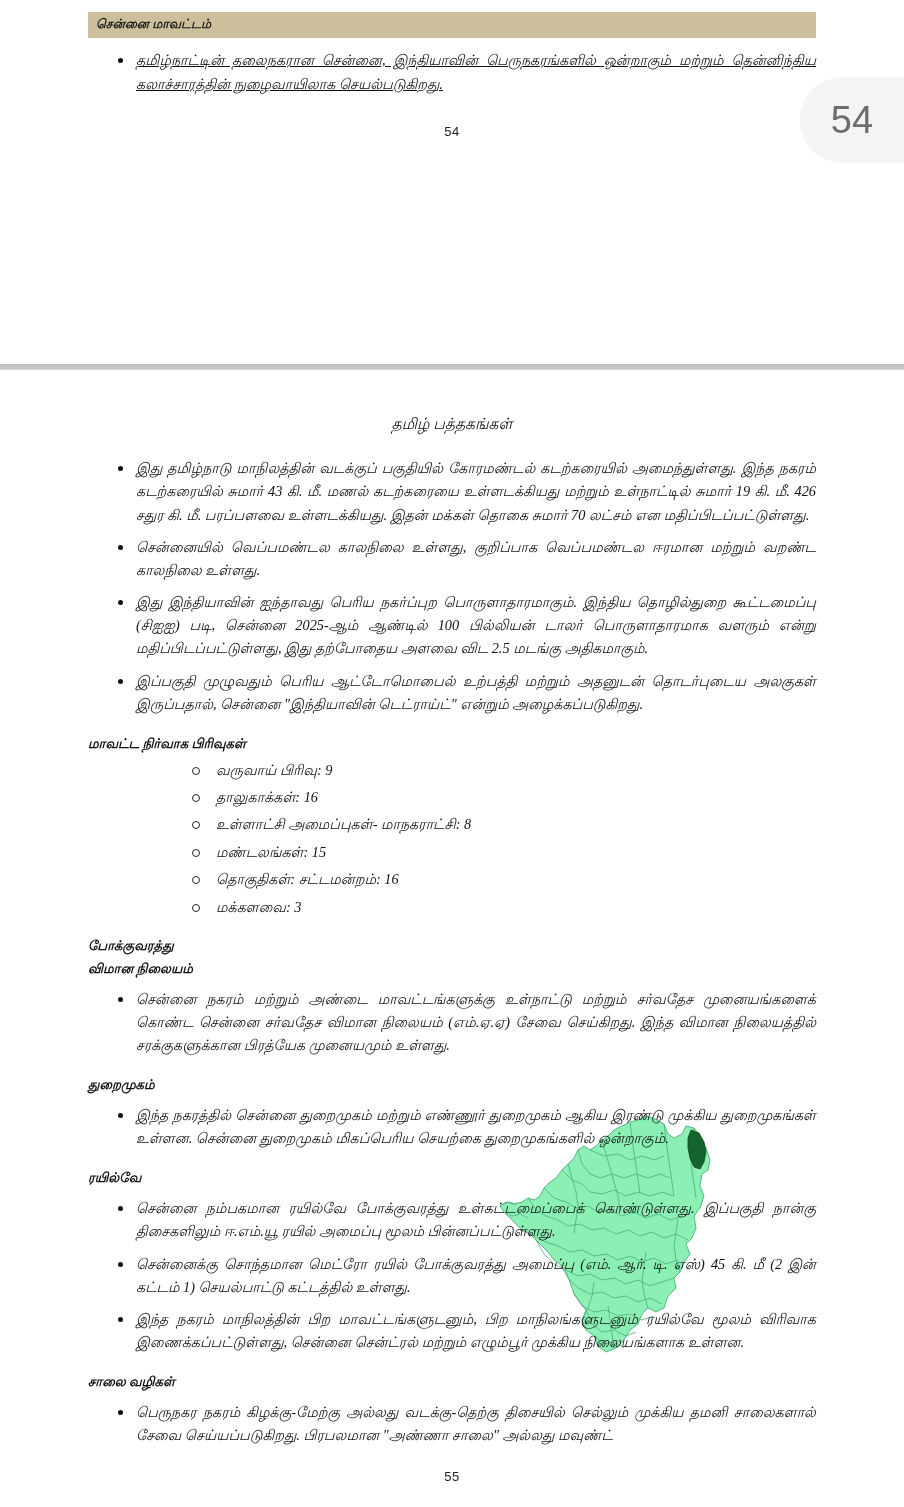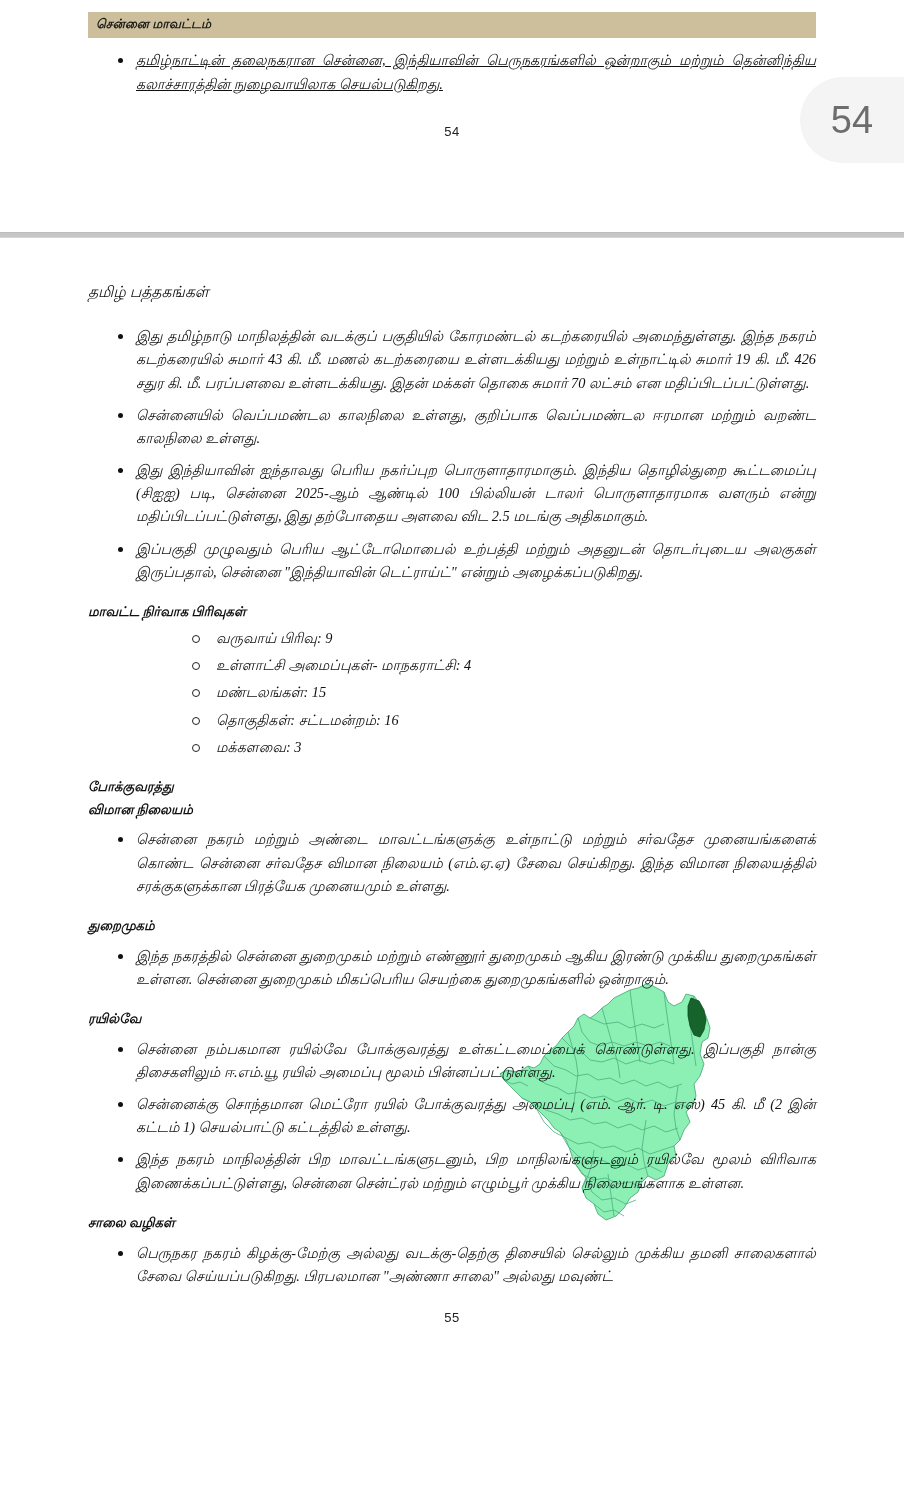--- a/index.html
+++ b/index.html
@@ -21,21 +21,21 @@
   .page {
     position: relative;
     width: 904px;
     background: #ffffff;
   }
   .page-body {
     padding: 0 88px 0 88px;
   }
 
   
-  #page-54 { height: 220px; }
+  #page-54 { height: 352px; }
   #page-55 { height: 1235px; }
 
   .page-separator {
     width: 100%;
     height: 6px;
     background: #c6c6c6;
     border-top: 1px solid #bdbdbd;
     border-bottom: 1px solid #d6d6d6;
   }
 
@@ -109,21 +109,21 @@
   .section-title {
     font-style: italic;
     font-weight: bold;
     font-size: 13.2px;
     line-height: 1.5;
     margin: 18px 0 0 0;
   }
   .section-title.tight { margin-top: 3px; }
 
   .doc-title {
-    text-align: left;
+    text-align: center;
     font-style: italic;
     font-size: 15.5px;
     line-height: 1.5;
     margin: 0;
     padding-top: 42px;
   }
 
   .page-number {
     text-align: center;
     font-size: 13px;
@@ -196,21 +196,22 @@
       <li>இது இந்தியாவின் ஐந்தாவது பெரிய நகர்ப்புற பொருளாதாரமாகும். இந்திய தொழில்துறை கூட்டமைப்பு (சிஐஐ) படி, சென்னை 2025-ஆம் ஆண்டில் 100 பில்லியன் டாலர் பொருளாதாரமாக வளரும் என்று மதிப்பிடப்பட்டுள்ளது, இது தற்போதைய அளவை விட 2.5 மடங்கு அதிகமாகும்.</li>
       <li>இப்பகுதி முழுவதும் பெரிய ஆட்டோமொபைல் உற்பத்தி மற்றும் அதனுடன் தொடர்புடைய அலகுகள் இருப்பதால், சென்னை "இந்தியாவின் டெட்ராய்ட்" என்றும் அழைக்கப்படுகிறது.</li>
     </ul>
 
     <div class="divisions-block">
 
       <div class="section-title">மாவட்ட நிர்வாக பிரிவுகள்</div>
 
       <ul class="sub-list">
         <li>வருவாய் பிரிவு: 9</li>
-        <li>உள்ளாட்சி அமைப்புகள்- மாநகராட்சி: 4</li>
+        <li>தாலுகாக்கள்: 16</li>
+        <li>உள்ளாட்சி அமைப்புகள்- மாநகராட்சி: 8</li>
         <li>மண்டலங்கள்: 15</li>
         <li>தொகுதிகள்: சட்டமன்றம்: 16</li>
         <li>மக்களவை: 3</li>
       </ul>
 
       <div class="map-wrap">
         <svg viewBox="0 0 286 250" xmlns="http://www.w3.org/2000/svg" aria-hidden="true">
           <g id="tn-map" stroke="#4caf7d" stroke-width="0.9" stroke-linejoin="round">
 
             <path fill="#8cefb4" d="M175,6 L186,12 L190,22 L196,26 L204,22 L208,14 L216,16 L222,24

